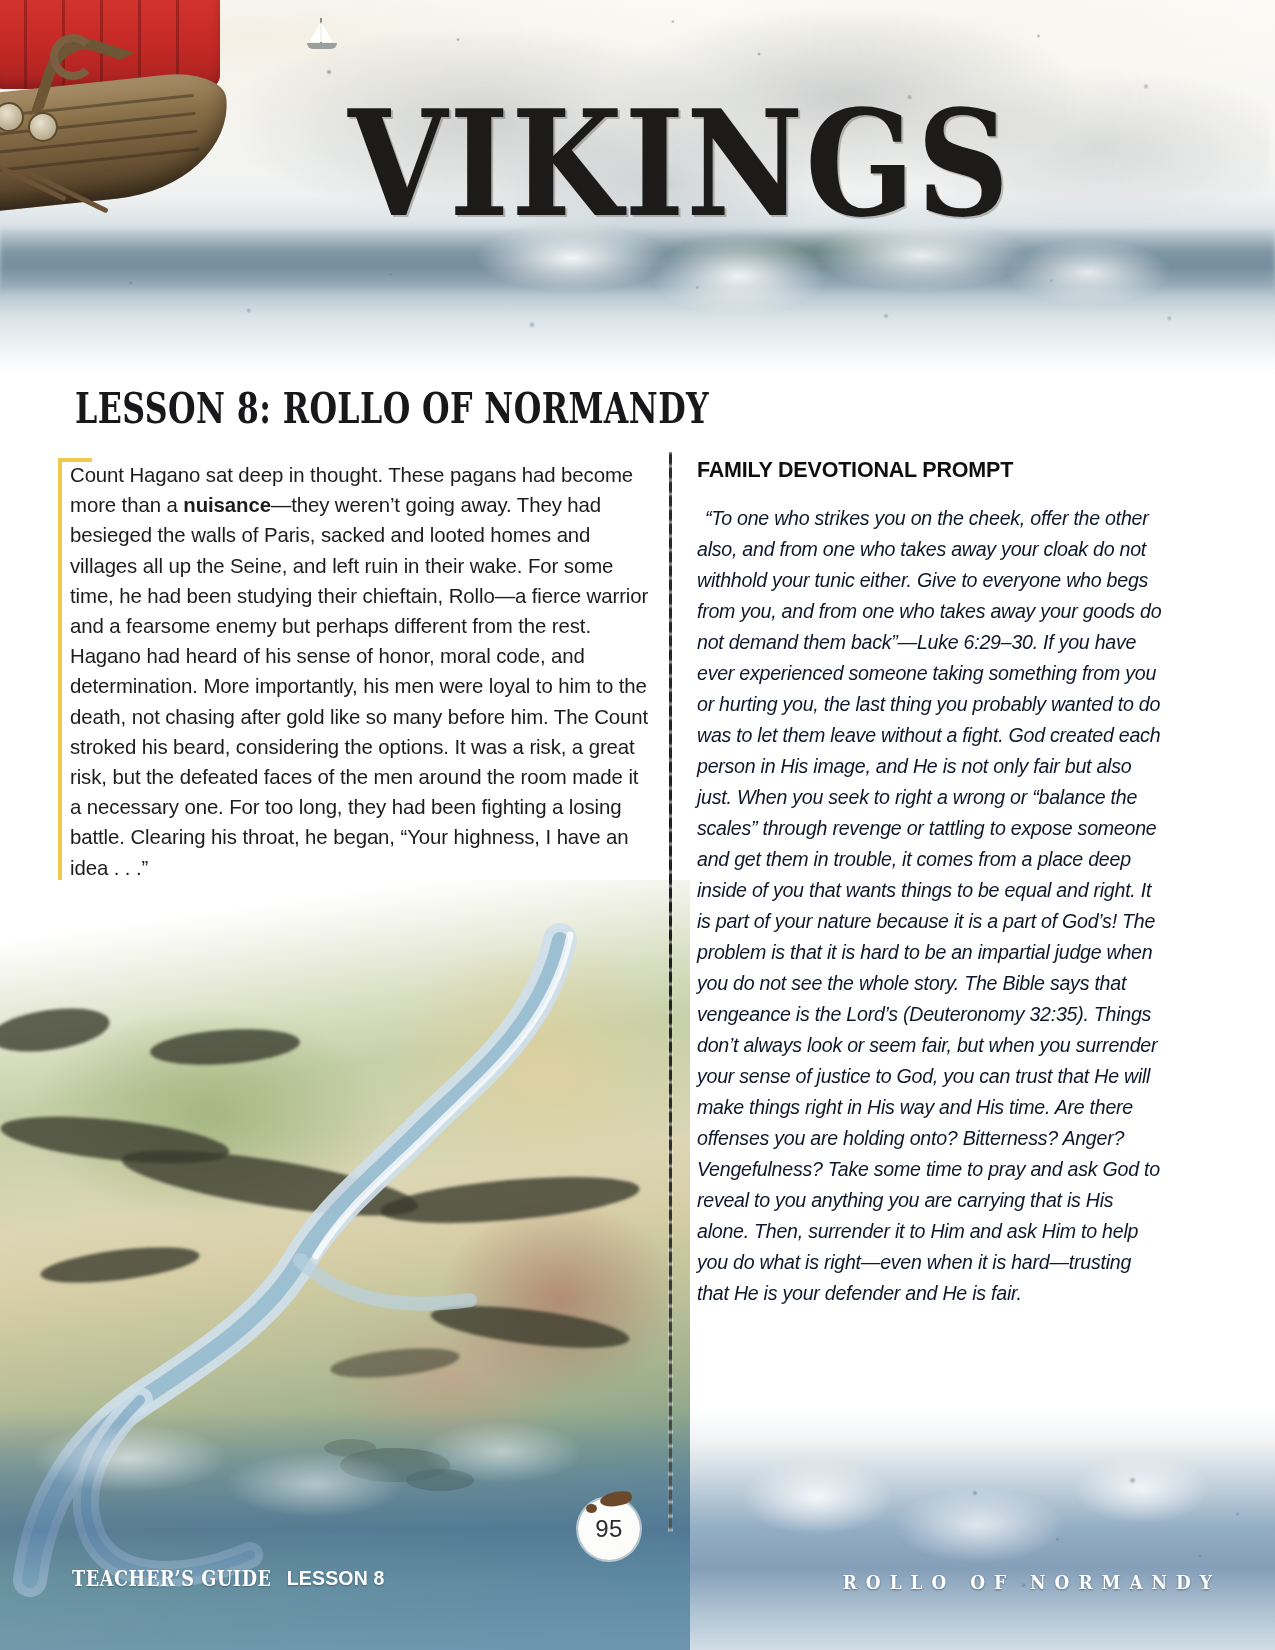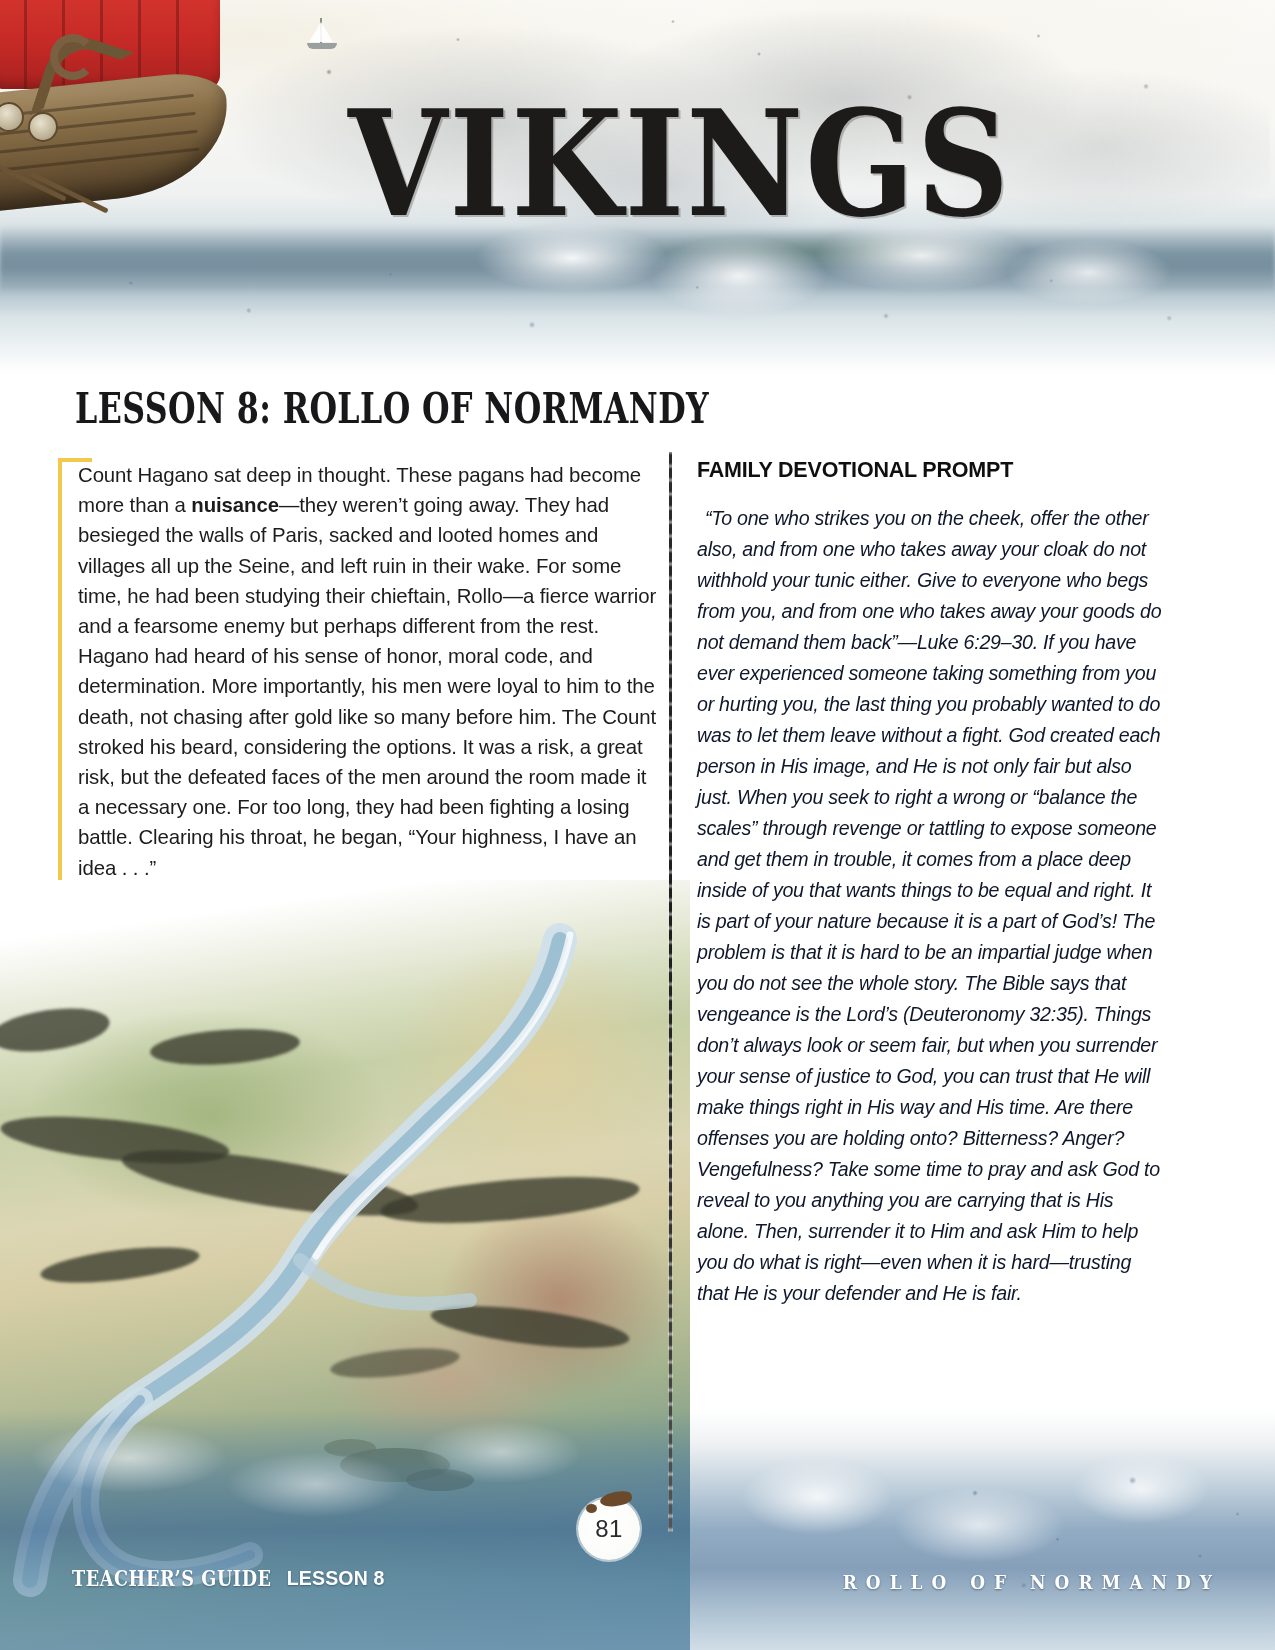--- a/index.html
+++ b/index.html
@@ -97,21 +97,21 @@
   
   .lesson-heading{position:absolute;left:75px;top:383px;
     font-family:"DejaVu Serif", serif;
     font-size:33px;font-weight:bold;letter-spacing:.4px;color:#18181a;
     white-space:nowrap;transform:scaleY(1.28) scaleX(.96);transform-origin:left top;}
 
   
   .left-col{position:absolute;left:58px;top:452px;width:600px;}
   .accent-bracket{position:absolute;left:0px;top:6px;width:30px;height:466px;
     border-left:4px solid #f2c94c;border-top:4px solid #f2c94c;}
-  .story-text{position:absolute;left:20px;top:8px;width:580px;
+  .story-text{position:absolute;left:12px;top:8px;width:580px;
     font-family:"Liberation Sans", sans-serif;
     font-size:20.4px;line-height:30.2px;color:#1c1c1e;letter-spacing:-.1px;}
   .story-text b{font-weight:bold;}
 
   
   .illus{position:absolute;left:0;top:880px;width:690px;height:770px;overflow:hidden;}
   .il-base{position:absolute;inset:0;
     background:
       linear-gradient(172deg, #ffffff 0%, #ffffff 7%, #eef0e4 13%, #d9dfc2 20%, #c6d0a8 27%, #cfd3ae 34%, #dcd6b4 41%, #d8cfa8 48%, #c9c79e 54%, #b9bf98 60%, #a7b48f 66%, #93a98c 72%, #7e9e8d 78%, #6d9492 84%, #60899a 90%, #5a84a0 96%, #5b82a2 100%);}
   .il-field-tan{position:absolute;left:360px;top:70px;width:330px;height:290px;
@@ -295,17 +295,17 @@
   </div>
   <div class="br-spatter"></div>
 
   <div class="footer-left">
     <span class="fl-teacher">TEACHER’S GUIDE</span><span class="fl-lesson">LESSON 8</span>
   </div>
 
   <div class="page-badge"></div>
   <div class="page-badge-chip"></div>
   <div class="page-badge-chip2"></div>
-  <div class="page-num">81</div>
+  <div class="page-num">95</div>
 
   <div class="footer-right">ROLLO OF NORMANDY</div>
 
 </div>
 
 </body></html>

